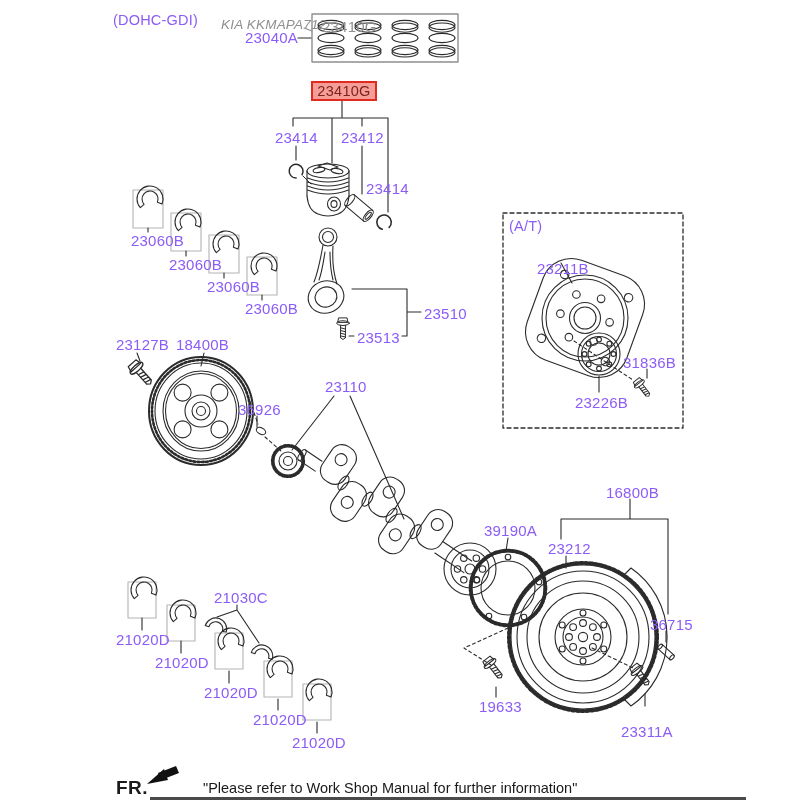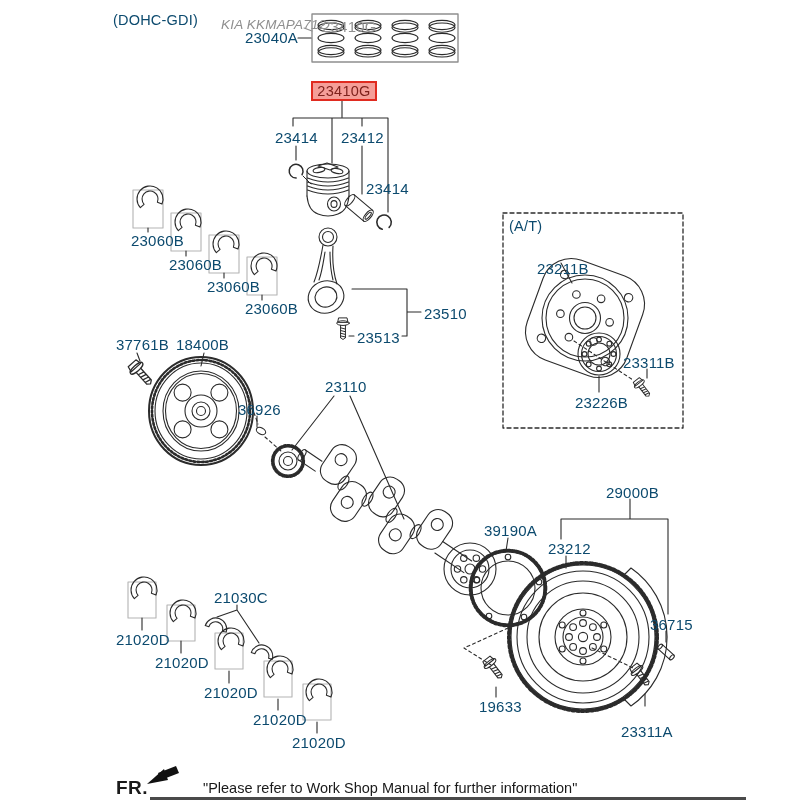--- a/index.html
+++ b/index.html
@@ -3,21 +3,21 @@
 <meta charset="utf-8">
 <style>
   :root{
     --highlight-bg:#f59e98; --highlight-border:#e02b20; --highlight-text:#7f221d;
     --line:#2b2b2b; --muted:#8f8f8f;
   }
   html,body{margin:0;padding:0;background:#ffffff;}
   .stage{position:relative;width:800px;height:800px;background:#ffffff;overflow:hidden;
          font-family:"Liberation Sans",sans-serif;color:#1a1a1a;}
   .art{position:absolute;left:0;top:0;}
-  .lbl{position:absolute;font-size:15px;line-height:1.15;letter-spacing:.2px;white-space:nowrap;color:#0c4a6e;}
+  .lbl{position:absolute;font-size:15px;line-height:1.15;letter-spacing:.2px;white-space:nowrap;color:#8b5cf6;}
   .lbl.gray{color:var(--muted);}
   .lbl.sm{font-size:13.5px;font-style:italic;}
   .lbl.title{font-size:14.5px;}
   .red-tag{position:absolute;left:311px;top:81px;width:62px;height:16px;text-align:center;
            background:var(--highlight-bg);border:2px solid var(--highlight-border);
            color:var(--highlight-text);font-size:14.5px;line-height:16px;letter-spacing:.3px;}
   .fr{position:absolute;left:116px;top:777px;font-size:19px;font-weight:bold;letter-spacing:.5px;}
   .note{position:absolute;left:203px;top:780px;font-size:14.5px;}
   .bottom-bar{position:absolute;left:150px;top:797px;width:596px;height:3px;background:#4a4a4a;}
 </style>
@@ -327,33 +327,33 @@
 
   <div class="lbl" style="left:275px;top:129px">23414</div>
   <div class="lbl" style="left:341px;top:129px">23412</div>
   <div class="lbl" style="left:366px;top:180px">23414</div>
 
   <div class="lbl" style="left:131px;top:232px">23060B</div>
   <div class="lbl" style="left:169px;top:256px">23060B</div>
   <div class="lbl" style="left:207px;top:278px">23060B</div>
   <div class="lbl" style="left:245px;top:300px">23060B</div>
 
-  <div class="lbl" style="left:116px;top:336px">37761B</div>
+  <div class="lbl" style="left:116px;top:336px">23127B</div>
   <div class="lbl" style="left:176px;top:336px">18400B</div>
   <div class="lbl" style="left:238px;top:401px">36926</div>
   <div class="lbl" style="left:325px;top:378px">23110</div>
   <div class="lbl" style="left:424px;top:305px">23510</div>
   <div class="lbl" style="left:357px;top:329px">23513</div>
 
   <div class="lbl title" style="left:509px;top:218px">(A/T)</div>
   <div class="lbl" style="left:537px;top:260px">23211B</div>
-  <div class="lbl" style="left:623px;top:354px">23311B</div>
+  <div class="lbl" style="left:623px;top:354px">31836B</div>
   <div class="lbl" style="left:575px;top:394px">23226B</div>
 
-  <div class="lbl" style="left:606px;top:484px">29000B</div>
+  <div class="lbl" style="left:606px;top:484px">16800B</div>
   <div class="lbl" style="left:484px;top:522px">39190A</div>
   <div class="lbl" style="left:548px;top:540px">23212</div>
   <div class="lbl" style="left:650px;top:616px">36715</div>
   <div class="lbl" style="left:479px;top:698px">19633</div>
   <div class="lbl" style="left:621px;top:723px">23311A</div>
 
   <div class="lbl" style="left:214px;top:589px">21030C</div>
   <div class="lbl" style="left:116px;top:631px">21020D</div>
   <div class="lbl" style="left:155px;top:654px">21020D</div>
   <div class="lbl" style="left:204px;top:684px">21020D</div>

